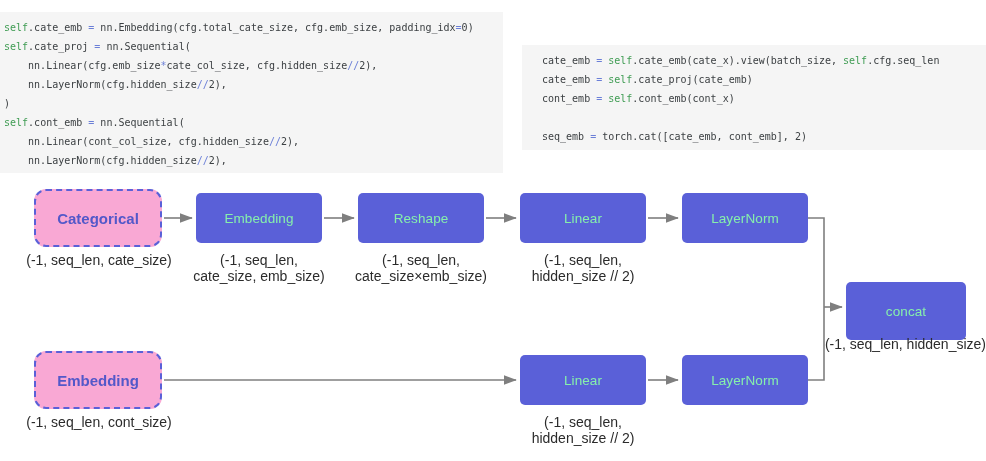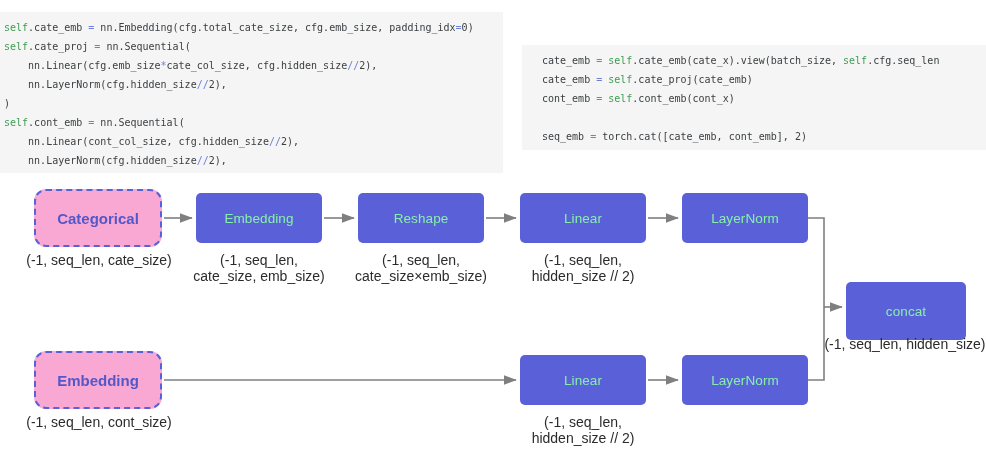--- a/index.html
+++ b/index.html
@@ -104,21 +104,21 @@
   #node-layernorm-1 { left: 682px; top: 32px;  width: 126px; height: 50px; }
   #node-concat      { left: 846px; top: 121px; width: 120px; height: 58px; }
   #node-continuous  { left: 34px;  top: 190px; width: 128px; height: 58px; }
   #node-linear-2    { left: 520px; top: 194px; width: 126px; height: 50px; }
   #node-layernorm-2 { left: 682px; top: 194px; width: 126px; height: 50px; }
 
   #label-categorical { left: 14px;  top: 92px;  width: 170px; }
   #label-embedding   { left: 189px; top: 92px;  width: 140px; }
   #label-reshape     { left: 343px; top: 92px;  width: 156px; }
   #label-linear-1    { left: 520px; top: 92px;  width: 126px; }
-  #label-concat      { left: 824px; top: 176px; width: 162px; }
+  #label-concat      { left: 824px; top: 176px; width: 162px; text-align: right; }
   #label-continuous  { left: 14px;  top: 254px; width: 170px; }
   #label-linear-2    { left: 520px; top: 254px; width: 126px; }
 </style>
 </head>
 <body>
 
 <div id="code-left" class="code-block"><span class="ln"><span class="kw-self">self</span><span class="plain">.cate_emb </span><span class="op">=</span><span class="plain"> nn.Embedding(cfg.total_cate_size, cfg.emb_size, padding_idx</span><span class="op">=</span><span class="plain">0)</span></span><span class="ln"><span class="kw-self">self</span><span class="plain">.cate_proj </span><span class="op">=</span><span class="plain"> nn.Sequential(</span></span><span class="ln"><span class="plain">    nn.Linear(cfg.emb_size</span><span class="op">*</span><span class="plain">cate_col_size, cfg.hidden_size</span><span class="op">//</span><span class="plain">2),</span></span><span class="ln"><span class="plain">    nn.LayerNorm(cfg.hidden_size</span><span class="op">//</span><span class="plain">2),</span></span><span class="ln"><span class="plain">)</span></span><span class="ln"><span class="kw-self">self</span><span class="plain">.cont_emb </span><span class="op">=</span><span class="plain"> nn.Sequential(</span></span><span class="ln"><span class="plain">    nn.Linear(cont_col_size, cfg.hidden_size</span><span class="op">//</span><span class="plain">2),</span></span><span class="ln"><span class="plain">    nn.LayerNorm(cfg.hidden_size</span><span class="op">//</span><span class="plain">2),</span></span><span class="ln"></span></div>
 
 <div id="code-right" class="code-block"><span class="ln"><span class="plain">cate_emb </span><span class="op">=</span><span class="plain"> </span><span class="kw-self">self</span><span class="plain">.cate_emb(cate_x).view(batch_size, </span><span class="kw-self">self</span><span class="plain">.cfg.seq_len</span></span><span class="ln"><span class="plain">cate_emb </span><span class="op">=</span><span class="plain"> </span><span class="kw-self">self</span><span class="plain">.cate_proj(cate_emb)</span></span><span class="ln"><span class="plain">cont_emb </span><span class="op">=</span><span class="plain"> </span><span class="kw-self">self</span><span class="plain">.cont_emb(cont_x)</span></span><span class="ln">&nbsp;</span><span class="ln"><span class="plain">seq_emb </span><span class="op">=</span><span class="plain"> torch.cat([cate_emb, cont_emb], 2)</span></span></div>
 

